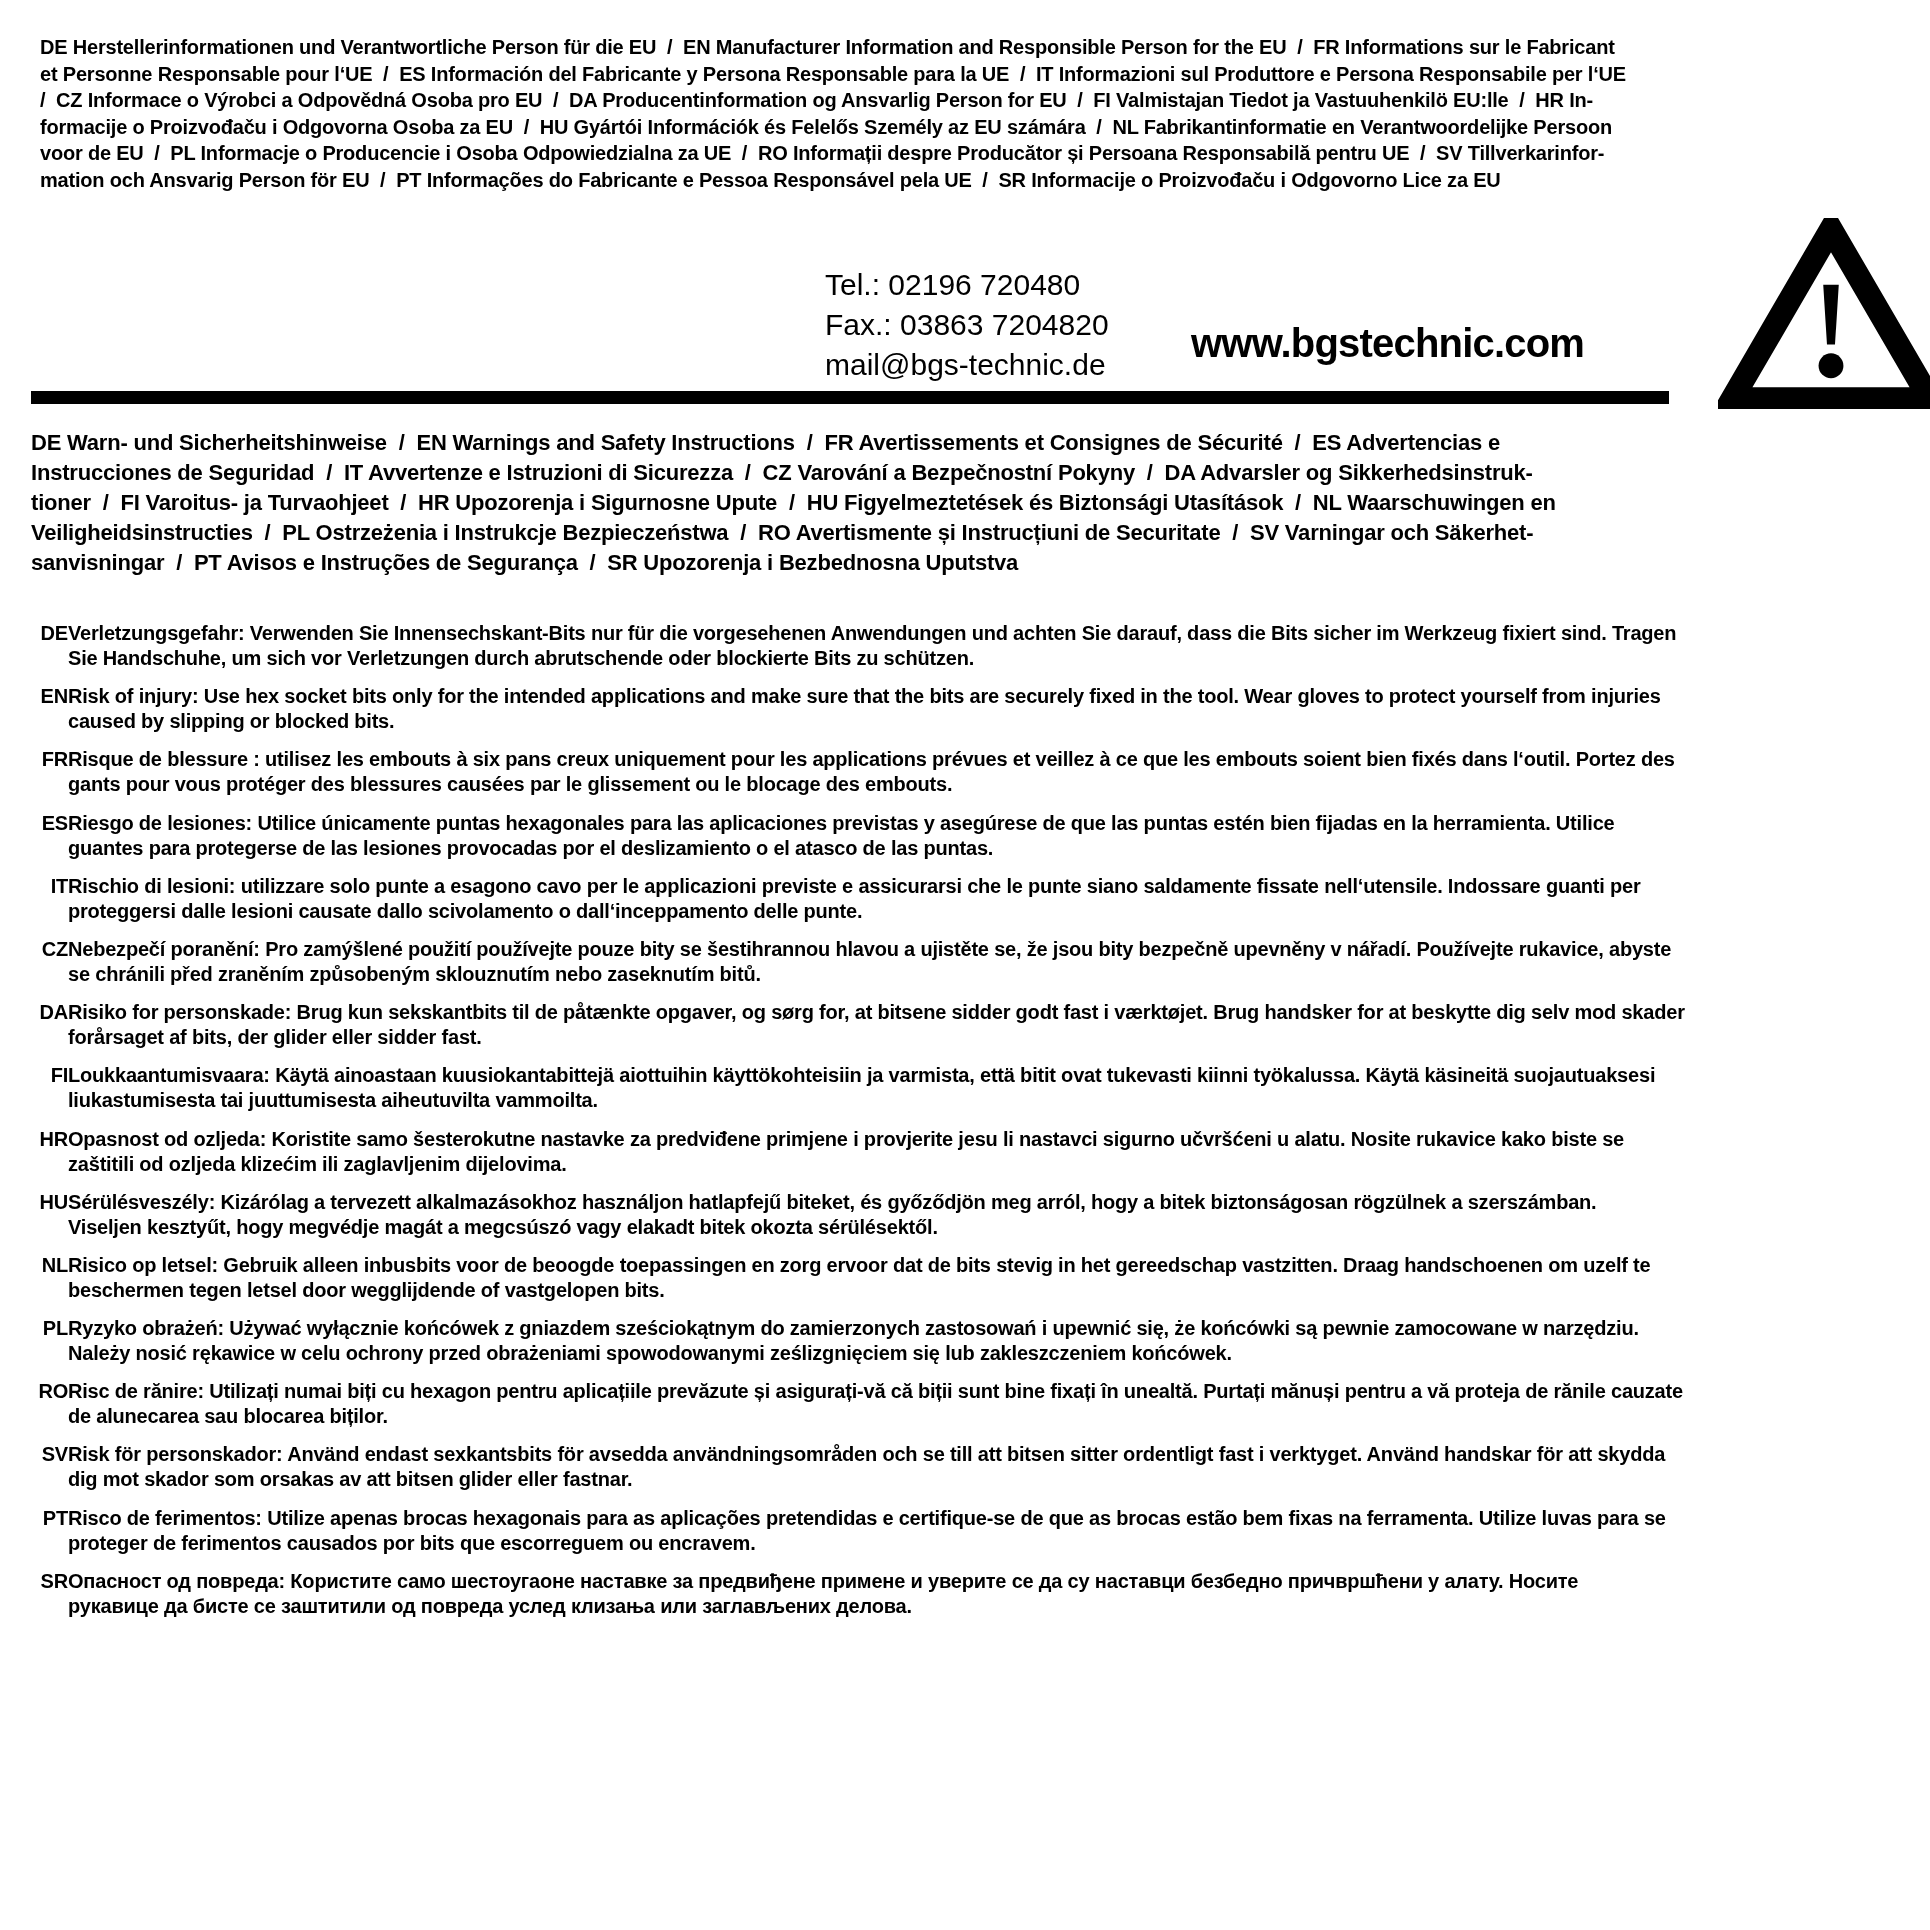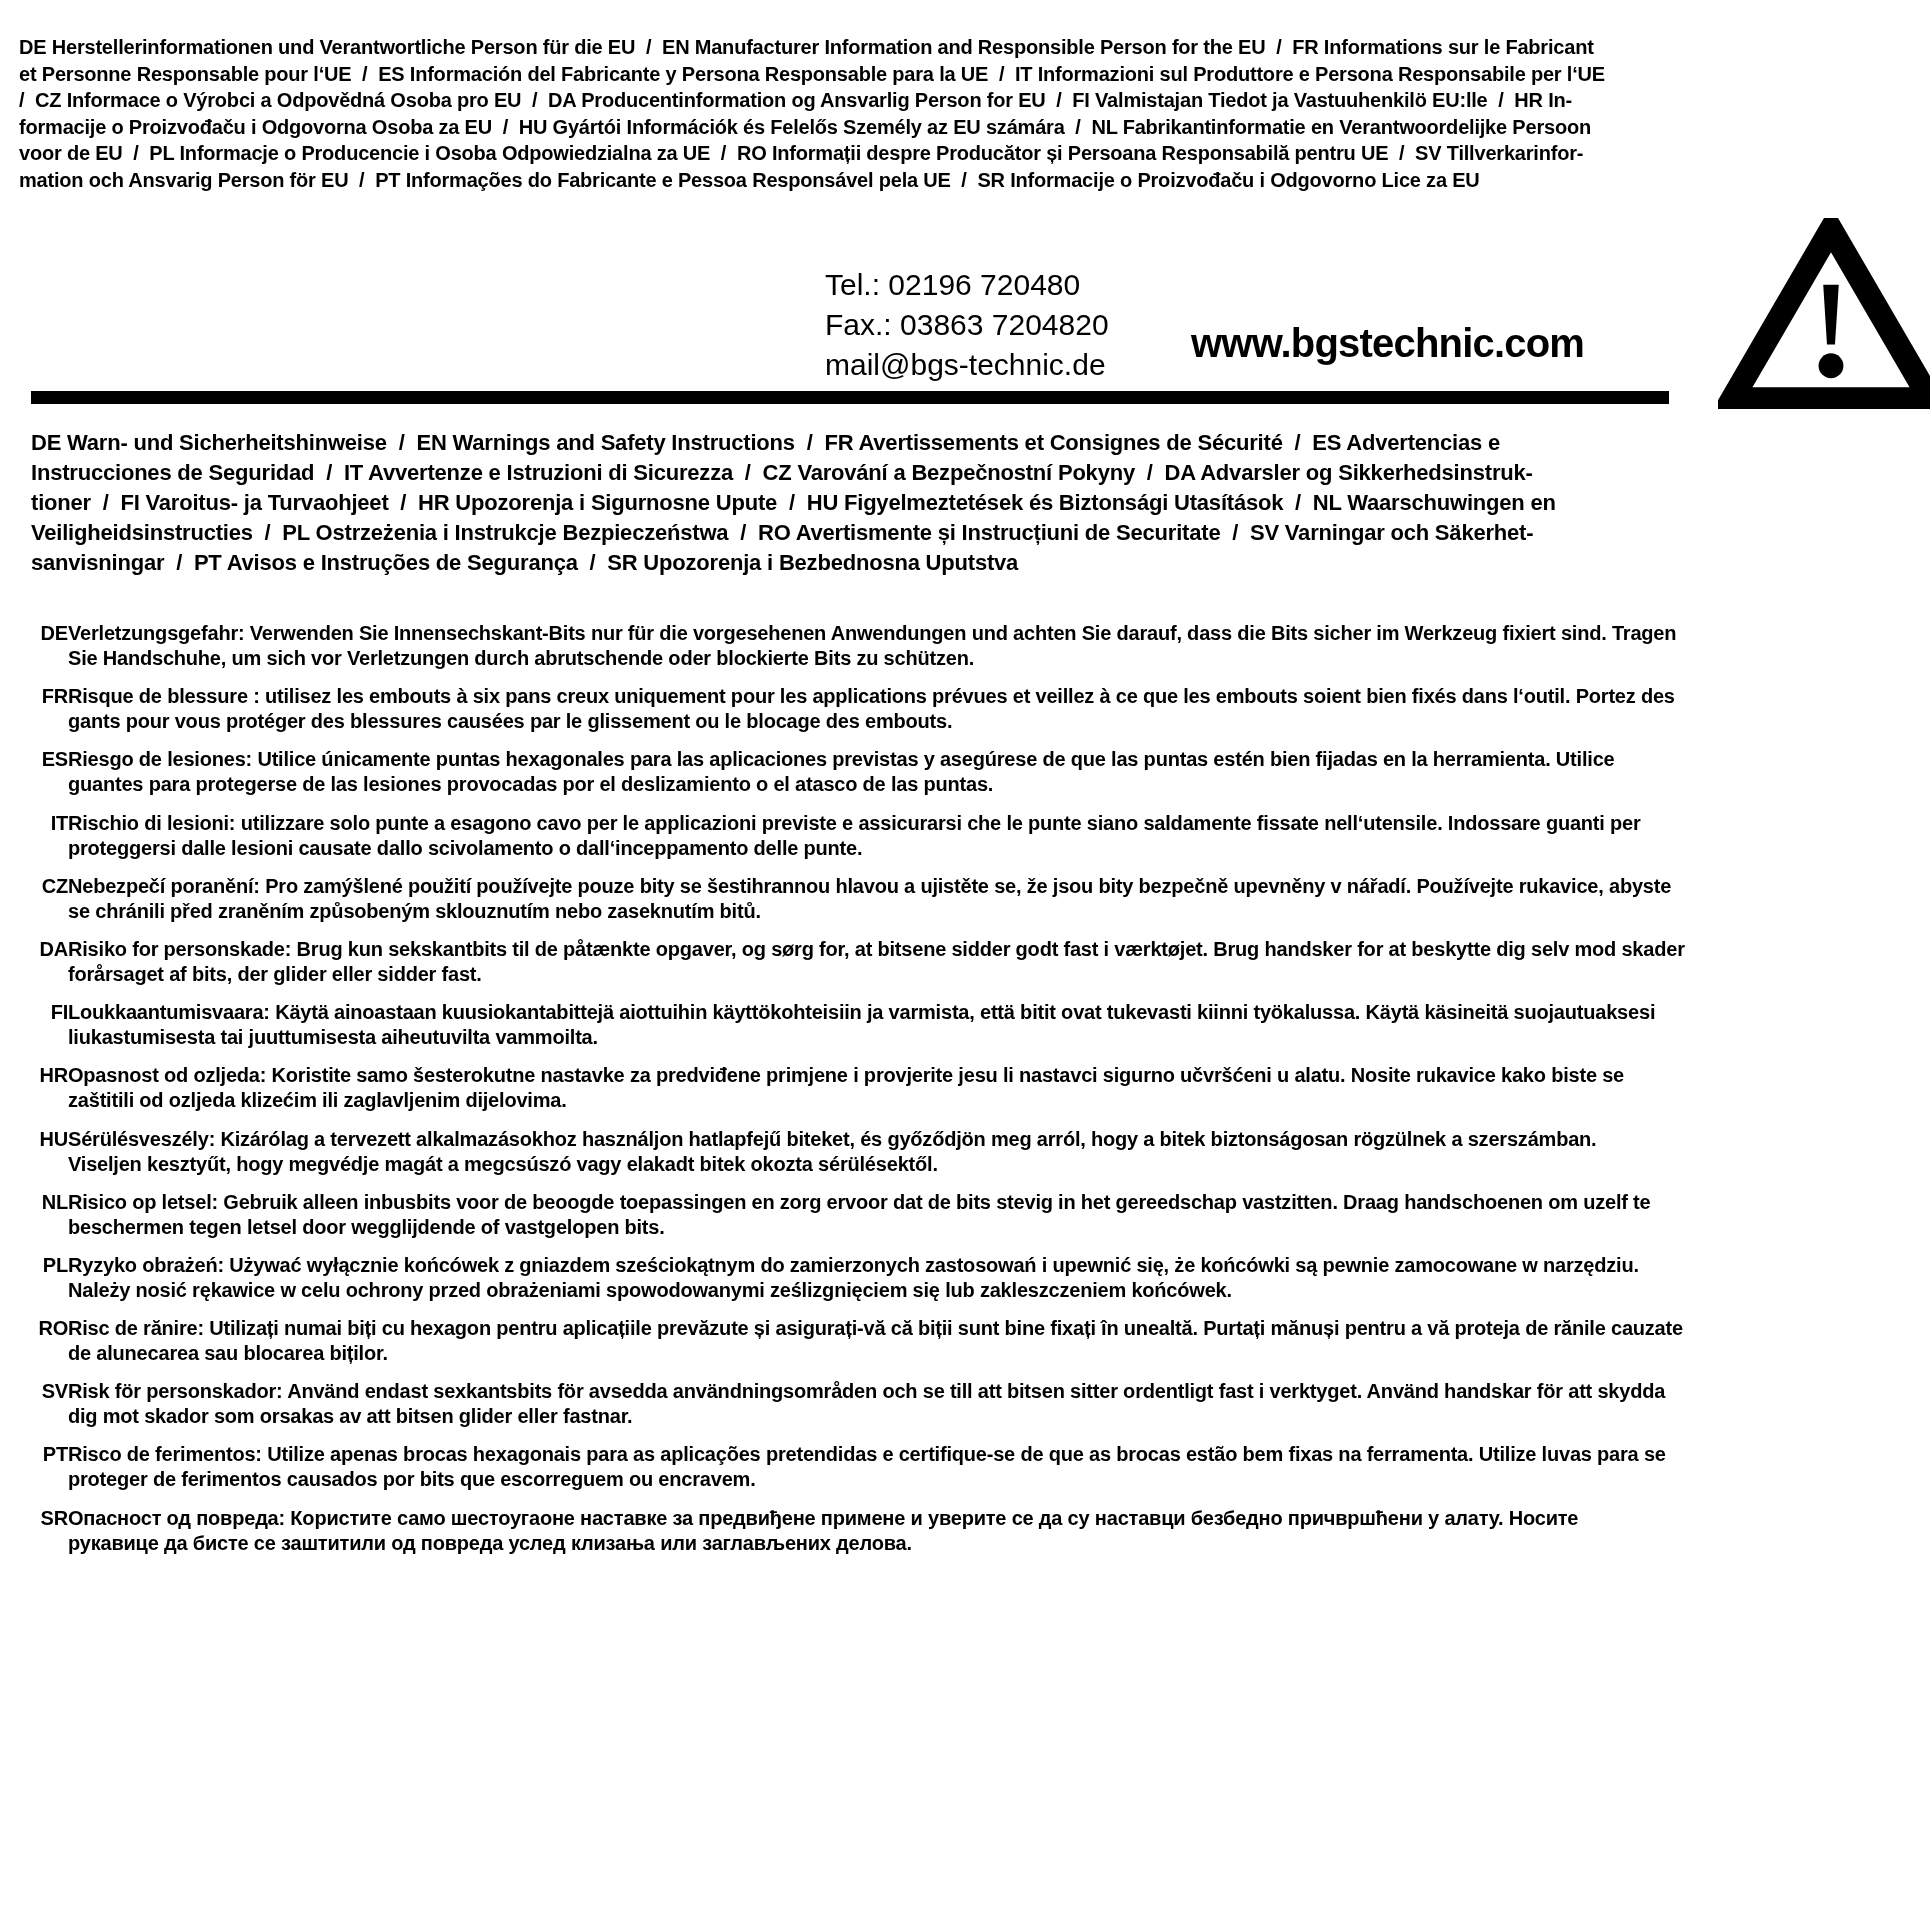--- a/index.html
+++ b/index.html
@@ -3,21 +3,21 @@
 <meta charset="utf-8">
 <style>
   html,body{margin:0;padding:0;}
   body{
     width:1930px;height:1930px;background:#ffffff;color:#000000;
     font-family:"Liberation Sans","DejaVu Sans",sans-serif;
     position:relative;overflow:hidden;
   }
   .pre{white-space:pre-wrap;font-weight:bold;}
   .header1{
-    position:absolute;left:19px;top:34px;width:1871px;
+    position:absolute;left:40px;top:34px;width:1871px;
     font-size:20px;line-height:26.5px;font-weight:bold;letter-spacing:-0.2px;
   }
   .brand{position:absolute;left:31px;top:226px;width:1871px;height:167px;}
   .logo{position:absolute;left:0;top:0;width:374px;height:167px;}
   .logo-mark{
     position:absolute;left:0;top:-33px;font-size:156px;line-height:156px;
     font-weight:bold;letter-spacing:-9.3px;transform:scaleX(0.84);transform-origin:left top;
   }
   .logo-reg{position:absolute;left:249px;top:3.1px;font-size:34px;font-weight:bold;}
   .logo-sub{
@@ -69,20 +69,25 @@
 Instrucciones de Seguridad  /  IT Avvertenze e Istruzioni di Sicurezza  /  CZ Varování a Bezpečnostní Pokyny  /  DA Advarsler og Sikkerhedsinstruk-
 tioner  /  FI Varoitus- ja Turvaohjeet  /  HR Upozorenja i Sigurnosne Upute  /  HU Figyelmeztetések és Biztonsági Utasítások  /  NL Waarschuwingen en
 Veiligheidsinstructies  /  PL Ostrzeżenia i Instrukcje Bezpieczeństwa  /  RO Avertismente și Instrucțiuni de Securitate  /  SV Varningar och Säkerhet-
 sanvisningar  /  PT Avisos e Instruções de Segurança  /  SR Upozorenja i Bezbednosna Uputstva</div>
 
 <div class="warnlist">
   <div class="item">
     <span class="code">DE</span>
     <span class="text pre">Verletzungsgefahr: Verwenden Sie Innensechskant-Bits nur für die vorgesehenen Anwendungen und achten Sie darauf, dass die Bits sicher im Werkzeug fixiert sind. Tragen
 Sie Handschuhe, um sich vor Verletzungen durch abrutschende oder blockierte Bits zu schützen.</span>
+  </div>
+  <div class="item">
+    <span class="code">EN</span>
+    <span class="text pre">Risk of injury: Use hex socket bits only for the intended applications and make sure that the bits are securely fixed in the tool. Wear gloves to protect yourself from injuries
+caused by slipping or blocked bits.</span>
   </div>
   <div class="item">
     <span class="code">FR</span>
     <span class="text pre">Risque de blessure : utilisez les embouts à six pans creux uniquement pour les applications prévues et veillez à ce que les embouts soient bien fixés dans l‘outil. Portez des
 gants pour vous protéger des blessures causées par le glissement ou le blocage des embouts.</span>
   </div>
   <div class="item">
     <span class="code">ES</span>
     <span class="text pre">Riesgo de lesiones: Utilice únicamente puntas hexagonales para las aplicaciones previstas y asegúrese de que las puntas estén bien fijadas en la herramienta. Utilice
 guantes para protegerse de las lesiones provocadas por el deslizamiento o el atasco de las puntas.</span>

